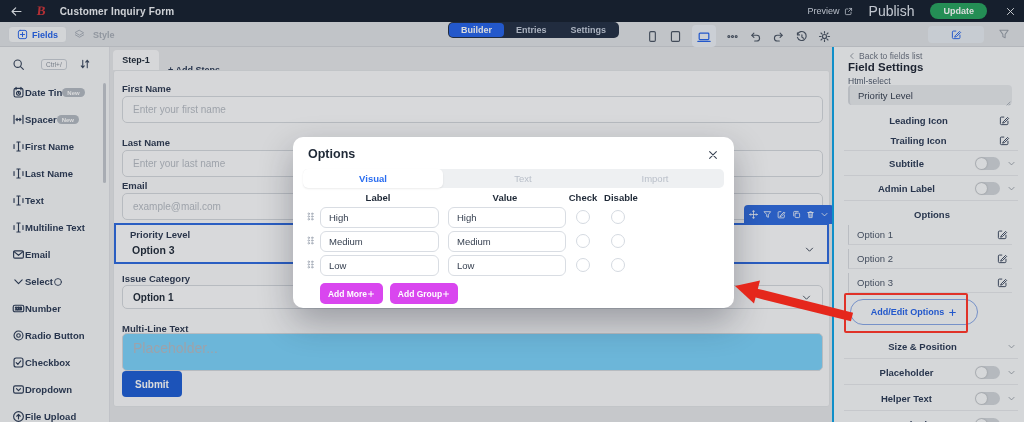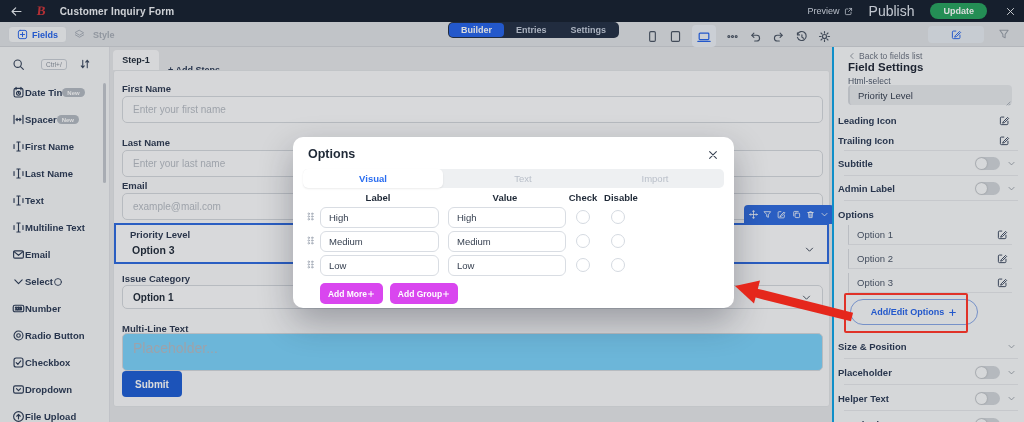--- a/index.html
+++ b/index.html
@@ -96,21 +96,21 @@
     border-left:2px solid #0ea5e9; z-index:5; }
   .p-back { position:absolute; left:14px; top:4px; font-size:8.5px; color:#6b7280; display:flex;
     align-items:center; gap:3px; }
   .p-title { position:absolute; left:14px; top:14px; font-size:11.5px; font-weight:bold; color:#1d2433; }
   .p-type { position:absolute; left:14px; top:29px; font-size:8.5px; color:#4a5568; }
   .p-nameinput { position:absolute; left:14px; top:38px; width:164px; height:20px; background:#e9ebee;
     border:none; border-radius:4px; font-size:9.5px; color:#374151; padding:0 8px; border-left:2px solid #d6d9de;
     font-family:"Liberation Sans",sans-serif; }
   .p-resize { position:absolute; left:168px; top:50px; color:#9ca3af; }
   .p-row { position:absolute; left:0; width:192px; height:18px; display:flex; align-items:center; }
-  .p-row .p-label { margin-left:4px; font-size:9.5px; font-weight:bold; color:#2b3a55; flex:1; }
+  .p-row .p-label { margin-left:4px; font-size:9.5px; font-weight:bold; color:#2b3a55; flex:1;text-align:center; }
   .p-row .edit { margin-right:16px; color:#39465d; }
   .p-divider { position:absolute; left:10px; width:174px; border-top:1px solid #e7e9ec; }
   .toggle { width:25px; height:13px; background:#d3d7dc; border-radius:7px; position:relative; margin-right:7px; }
   .toggle .knob { position:absolute; left:1px; top:1px; width:11px; height:11px; background:#fbfcfd;
     border-radius:50%; box-shadow:0 0 2px rgba(0,0,0,.25); }
   .p-chev { margin-right:10px; color:#8a919c; }
   .opt-row { position:absolute; left:14px; width:164px; height:20px; display:flex; align-items:center;
     border-left:1px solid #d9dce1; border-bottom:1px solid #e7e9ec; }
   .opt-row span { margin-left:8px; font-size:9.5px; color:#4a5568; flex:1; }
   .opt-row .edit { margin-right:4px; color:#39465d; }

